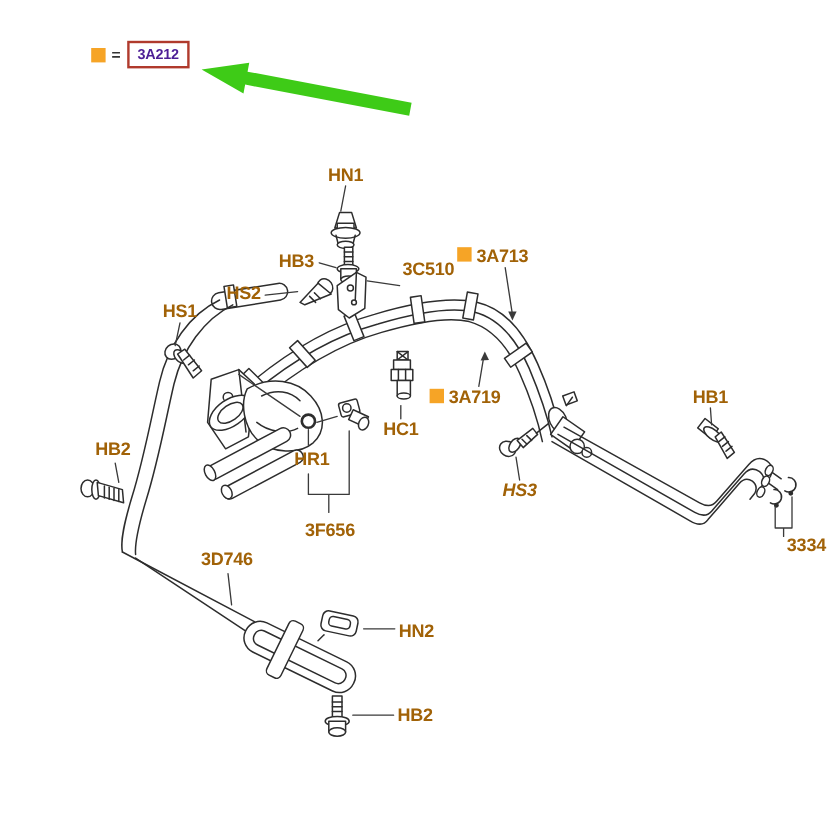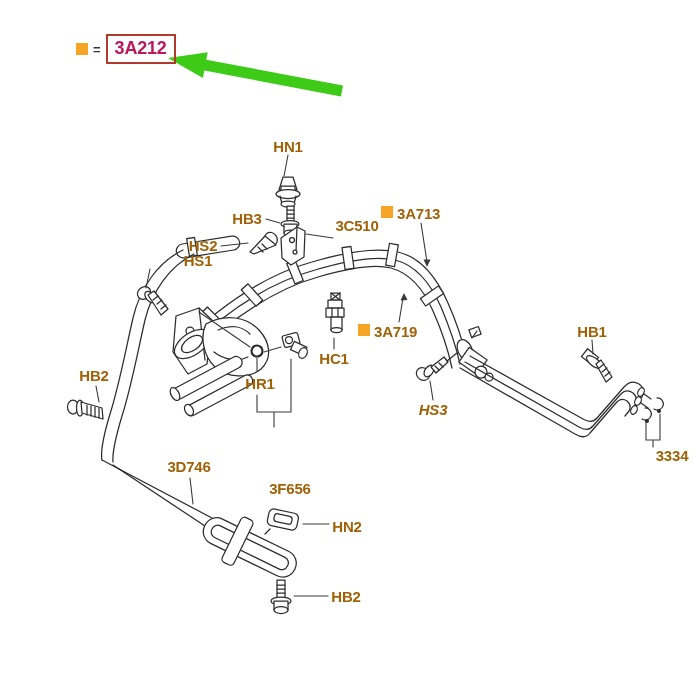--- a/index.html
+++ b/index.html
@@ -5,22 +5,22 @@
   html,body{margin:0;padding:0;background:#ffffff;}
   #stage{position:relative;width:700px;height:700px;background:#ffffff;overflow:hidden;
          font-family:"Liberation Sans",sans-serif;}
   #art{position:absolute;left:0;top:0;}
   .callout{position:absolute;color:#a16207;font-weight:bold;font-size:15px;line-height:1;
            letter-spacing:-0.2px;white-space:nowrap;transform:translate(-50%,-50%);cursor:pointer;}
   .callout.anchored{transform:none;display:flex;align-items:flex-start;gap:4px;}
   .hl-square{display:inline-block;width:12px;height:12px;background:#f6a426;}
   #legend{position:absolute;left:76px;top:34px;display:flex;align-items:center;gap:5px;}
   #legend .eq{color:#333;font-weight:bold;font-size:13px;}
-  #legend .box{border:2px solid #b03a2c;padding:2px 7px 3px 7px;color:#be185d;
-               font-weight:bold;font-size:18px;letter-spacing:-0.2px;cursor:pointer;}
+  #legend .box{border:2px solid #b03a2c;padding:2px 7px 3px 7px;color:#4c1d95;
+               font-weight:bold;font-size:12px;letter-spacing:-0.2px;cursor:pointer;}
 </style>
 </head>
 <body>
 
 <div id="stage">
 
   <svg id="art" width="700" height="700" viewBox="0 0 700 700">
     <g fill="none" stroke="#2d2d2d" stroke-width="1.25" stroke-linecap="round" stroke-linejoin="round">
 
       <polygon points="168,58 207.7,52.3 206.3,59.7 343,85.6 341,96.4 204.3,70.5 202.9,77.9" fill="#3ecb17" stroke="none"></polygon>
@@ -238,31 +238,31 @@
   <span class="callout" style="left:288px;top:146px;">HN1</span>
   <span class="callout" style="left:247px;top:218px;">HB3</span>
   <span class="callout" style="left:203px;top:245px;">HS2</span>
   <span class="callout" style="left:357px;top:225px;">3C510</span>
 
   <span class="callout anchored" style="left:381px;top:206px;">
     <span class="hl-square"></span>
     <span>3A713</span>
   </span>
 
-  <span class="callout" style="left:150px;top:260px;margin-left:48px;">HS1</span>
+  <span class="callout" style="left:150px;top:260px;">HS1</span>
 
   <span class="callout anchored" style="left:358px;top:324px;">
     <span class="hl-square"></span>
     <span>3A719</span>
   </span>
 
   <span class="callout" style="left:334px;top:358px;">HC1</span>
   <span class="callout" style="left:592px;top:331px;">HB1</span>
   <span class="callout" style="left:94px;top:375px;">HB2</span>
   <span class="callout" style="left:260px;top:383px;">HR1</span>
-  <span class="callout" style="left:290px;top:442px;margin-top:46px;">3F656</span>
+  <span class="callout" style="left:275px;top:442px;">3F656</span>
   <span class="callout" style="left:433px;top:409px;font-style:italic;">HS3</span>
   <span class="callout" style="left:189px;top:466px;">3D746</span>
   <span class="callout" style="left:652px;top:455px;margin-left:20px;">3334</span>
   <span class="callout" style="left:347px;top:526px;text-align:center;">HN2</span>
   <span class="callout" style="left:346px;top:596px;">HB2</span>
 
 </div>
 
 </body></html>

